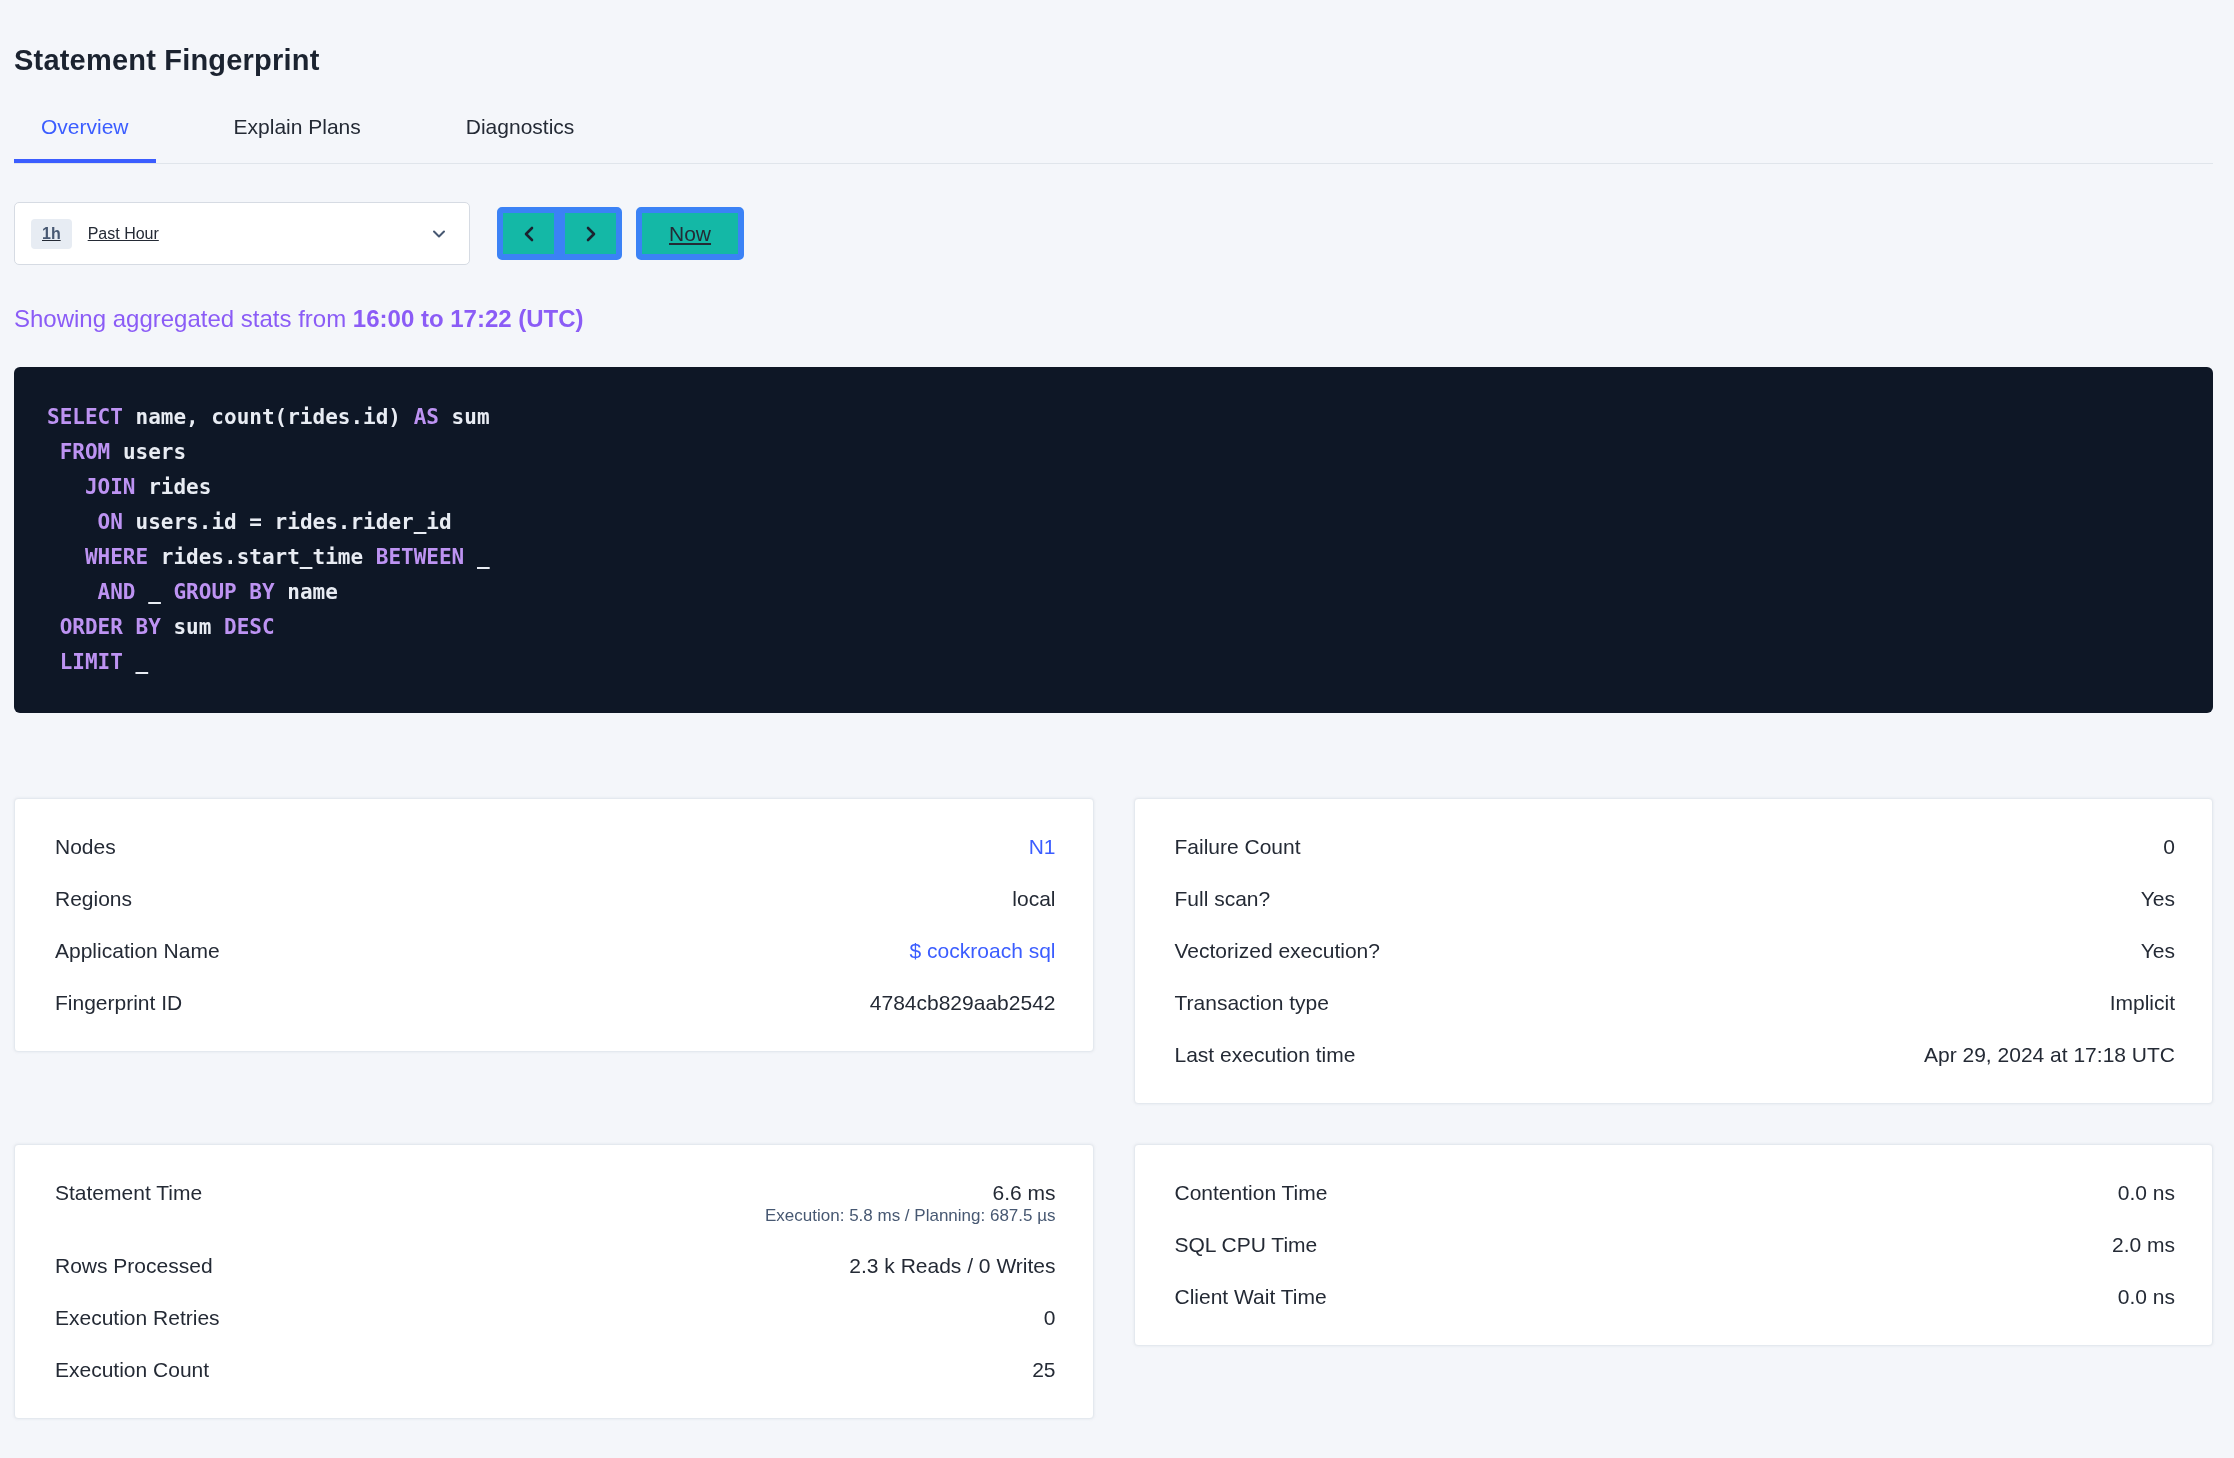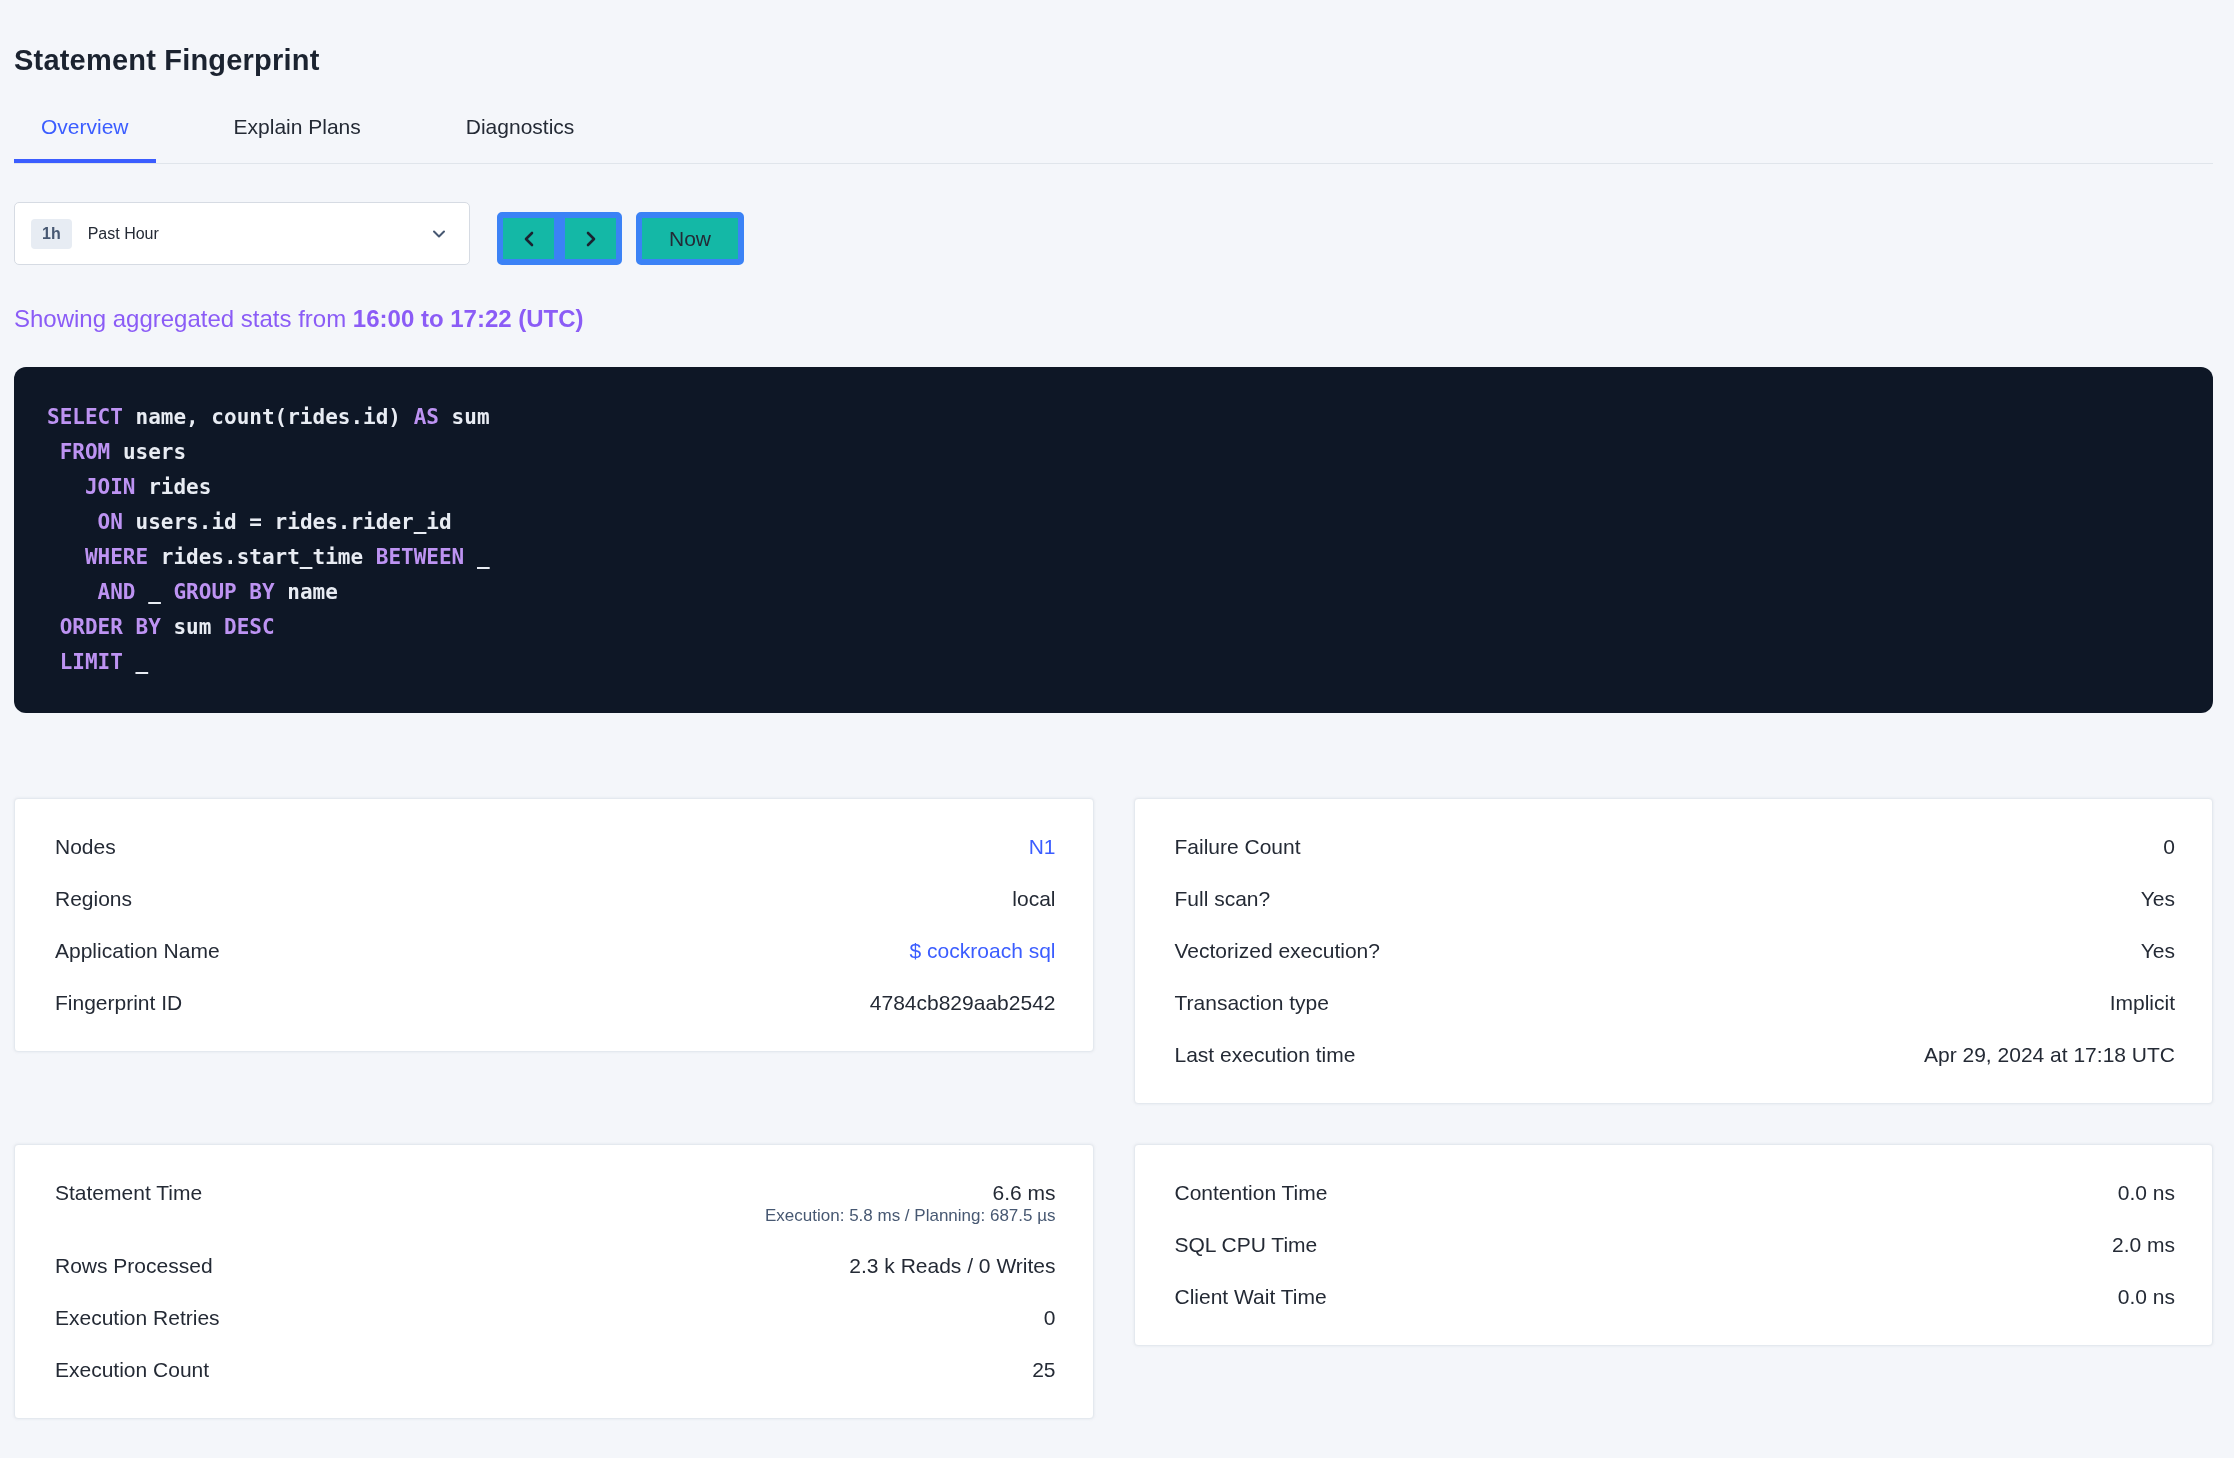--- a/index.html
+++ b/index.html
@@ -27,21 +27,21 @@
     font-size: 21px;
     padding: 14px 27px 20px;
     border-bottom: 4px solid transparent;
     color: #242a35;
     cursor: pointer;
     white-space: nowrap;
     text-align: center;
   }
   .tab.active { color: #3b5dff; border-bottom-color: #3b5dff; }
 
-  .controls { display: flex; align-items: flex-end; margin-top: 38px; }
+  .controls { display: flex; align-items: center; margin-top: 38px; text-decoration: underline; }
   .time-dropdown {
     width: 456px; height: 63px;
     background: #fff;
     border: 1px solid #d6dbe3;
     border-radius: 5px;
     display: flex; align-items: center;
     padding: 0 20px 0 16px;
     cursor: pointer;
   }
   .badge {
@@ -73,21 +73,21 @@
     color: #242a35;
     font-family: inherit;
   }
 
   .stats-line { font-size: 24px; margin: 40px 0 4px; color: #8b5cf6; }
   .stats-line strong { font-weight: 700; }
 
   .sql-box {
     margin: 34px 0 0;
     background: #0e1726;
-    border-radius: 12px;
+    border-radius: 6px;
     padding: 33px;
   }
   .sql-code {
     font-family: "DejaVu Sans Mono", monospace;
     font-size: 21px;
     line-height: 35px;
     font-weight: 700;
     color: #e8ecf3;
     white-space: pre;
     display: block;

